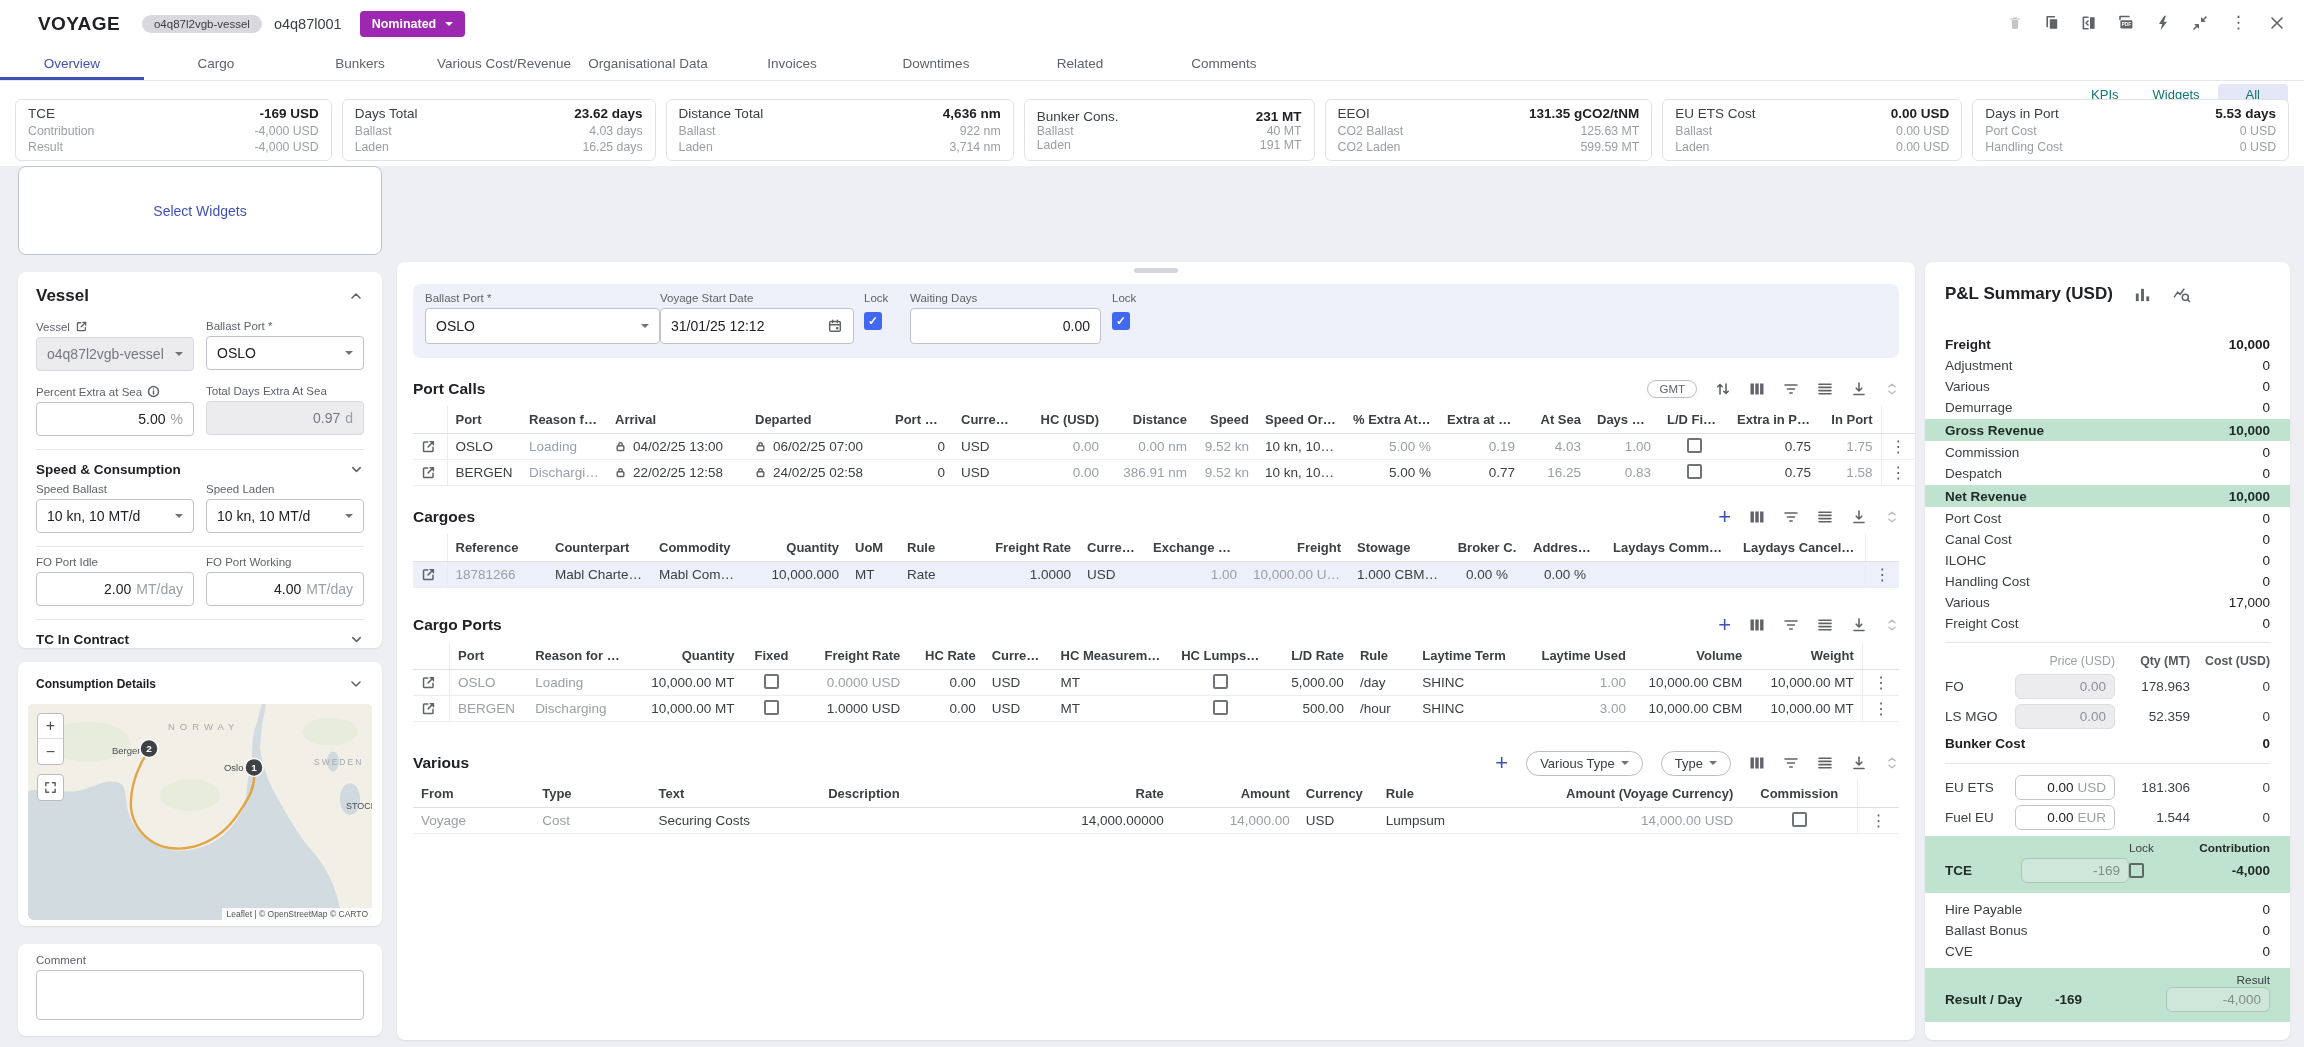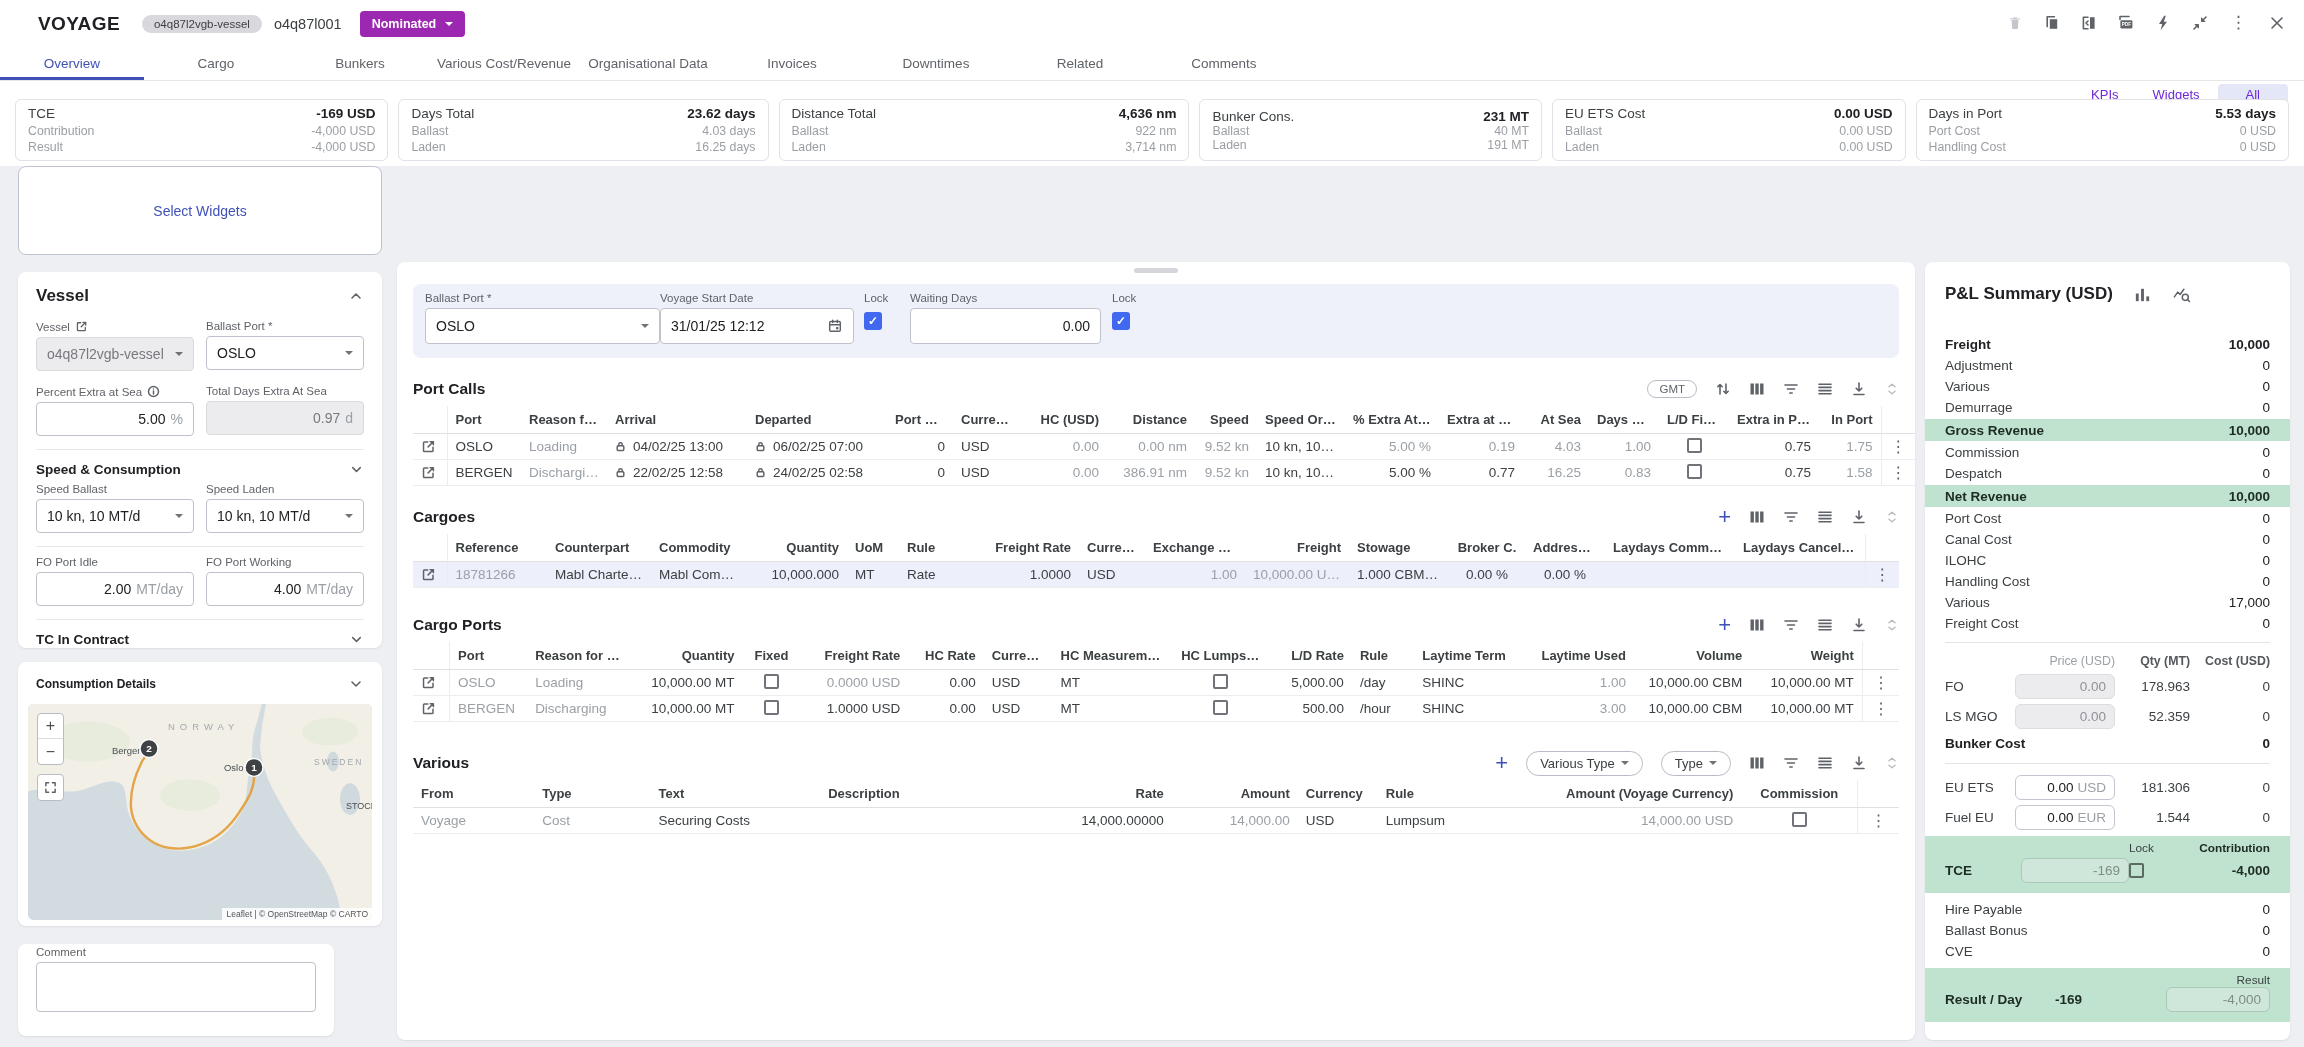--- a/index.html
+++ b/index.html
@@ -17,21 +17,21 @@
   .caret-w{width:0;height:0;border:4px solid transparent;border-top-color:#fff;transform:translateY(2px)}
   .hdr-icons{position:absolute;right:18px;top:14px;display:flex;gap:19px;align-items:center;color:#5f6368}
   .hicon{width:18px;height:18px;cursor:pointer}
   .kebab-txt{font-size:17px;color:#5f6368;line-height:18px;cursor:pointer;padding:0 2px}
   
   .tab-bar{position:absolute;top:48px;left:0;right:0;height:33px;background:#fff;border-bottom:1px solid #e7e7ea;display:flex}
   .tab{width:144px;text-align:center;line-height:32px;font-size:13.5px;font-weight:500;color:#5f6368;position:relative;cursor:pointer;white-space:nowrap}
   .tab.active{color:#3f51b5}
   .tab.active::after{content:"";position:absolute;left:0;bottom:0;width:100%;height:3px;background:#3f51b5}
   .view-toggle{position:absolute;top:84px;right:16px;display:flex;gap:2px;align-items:center}
-  .vt-item{font-size:13px;color:#6d28d9;padding:3px 16px;border-radius:4px;cursor:pointer}
+  .vt-item{font-size:13px;color:#0f766e;padding:3px 16px;border-radius:4px;cursor:pointer}
   .vt-item.active{background:#e4e7f8;padding:3px 28px}
   
   .kpi-row{position:absolute;top:99px;left:15px;right:15px;height:62px;display:flex;gap:10px}
   .kpi-card{background:#fff;border:1px solid #e1e2e6;border-radius:6px;padding:6px 12px;display:flex;flex-direction:column;justify-content:space-between;min-width:0;overflow:hidden}
   .kpi-main{display:flex;justify-content:space-between;gap:8px;font-size:13.5px;color:#3c4043;white-space:nowrap}
   .kpi-main b{color:#202124}
   .kpi-sub{display:flex;justify-content:space-between;gap:8px;font-size:12.3px;color:#9b9ea3;white-space:nowrap}
   
   .card{position:absolute;background:#fff;border-radius:8px;box-shadow:0 1px 2px rgba(60,64,67,.10)}
   
@@ -50,21 +50,21 @@
   .unit{color:#9aa0a6;margin-left:5px}
   .caret{width:0;height:0;border:4.5px solid transparent;border-top-color:#6f7378;transform:translateY(2px);margin-left:6px}
   .hr{border-top:1px solid #e8e8ea;margin:13px 0 9px}
   .cons-card{left:18px;top:662px;width:364px;height:264px;padding:14px 18px}
   .map-wrap{position:absolute;left:10px;right:10px;top:42px;bottom:6px;border-radius:6px;overflow:hidden;background:#d2dbe0}
   .map-ctl{position:absolute;left:9px;top:9px;width:27px;background:#fff;border:1px solid #b9bcc2;border-radius:4px;overflow:hidden;z-index:2}
   .map-btn{height:25px;display:flex;align-items:center;justify-content:center;font-size:16px;color:#4a4d52;cursor:pointer}
   .map-btn:first-child{border-bottom:1px solid #ddd}
   .map-fs{position:absolute;left:9px;top:70px;width:27px;height:27px;background:#fff;border:1px solid #b9bcc2;border-radius:4px;display:flex;align-items:center;justify-content:center;cursor:pointer;z-index:2}
   .map-attr{position:absolute;right:0;bottom:0;background:rgba(255,255,255,.85);font-size:8.5px;color:#555;padding:1px 4px;z-index:2}
-  .comment-card{left:18px;top:944px;width:316px;height:92px;padding:2px 18px}
+  .comment-card{left:18px;top:944px;width:364px;height:92px;padding:10px 18px}
   .comment-box{width:100%;height:50px;border:1px solid #bfc2ca;border-radius:4px;resize:none;font-family:"Liberation Sans",sans-serif;font-size:13px;padding:6px 8px;color:#202124}
   
   .mid-card{left:397px;top:262px;width:1518px;height:778px;padding:12px 16px;overflow:hidden}
   .drag-handle{position:absolute;top:6px;left:50%;transform:translateX(-50%);width:44px;height:5px;border-radius:3px;background:#d5d6db}
   .vform{background:#eef0fa;border-radius:8px;height:74px;position:relative;margin-top:10px}
   .vf{position:absolute;top:8px}
   .vf .input{height:36px;background:#fff}
   .cb{width:15px;height:15px;border:2px solid #70747a;border-radius:2px;display:inline-block;background:#fff;cursor:pointer}
   .cb18{width:18px;height:18px;border:2px solid #70747a;border-radius:3px;display:flex;align-items:center;justify-content:center;background:#fff;cursor:pointer}
   .cb18.on,.cb.on{background:#4169f0;border-color:#4169f0}
@@ -241,20 +241,34 @@
         <span>Bunker Cons.</span>
         <b>231 MT</b>
       </div>
       <div class="kpi-sub">
         <span>Ballast</span>
         <span>40 MT</span>
       </div>
       <div class="kpi-sub">
         <span>Laden</span>
         <span>191 MT</span>
+      </div>
+    </div>
+    <div class="kpi-card" style="flex: 327 1 0px;">
+      <div class="kpi-main">
+        <span>EEOI</span>
+        <b>131.35 gCO2/tNM</b>
+      </div>
+      <div class="kpi-sub">
+        <span>CO2 Ballast</span>
+        <span>125.63 MT</span>
+      </div>
+      <div class="kpi-sub">
+        <span>CO2 Laden</span>
+        <span>599.59 MT</span>
       </div>
     </div>
     <div class="kpi-card" style="flex: 297 1 0px;">
       <div class="kpi-main">
         <span>EU ETS Cost</span>
         <b>0.00 USD</b>
       </div>
       <div class="kpi-sub">
         <span>Ballast</span>
         <span>0.00 USD</span>

